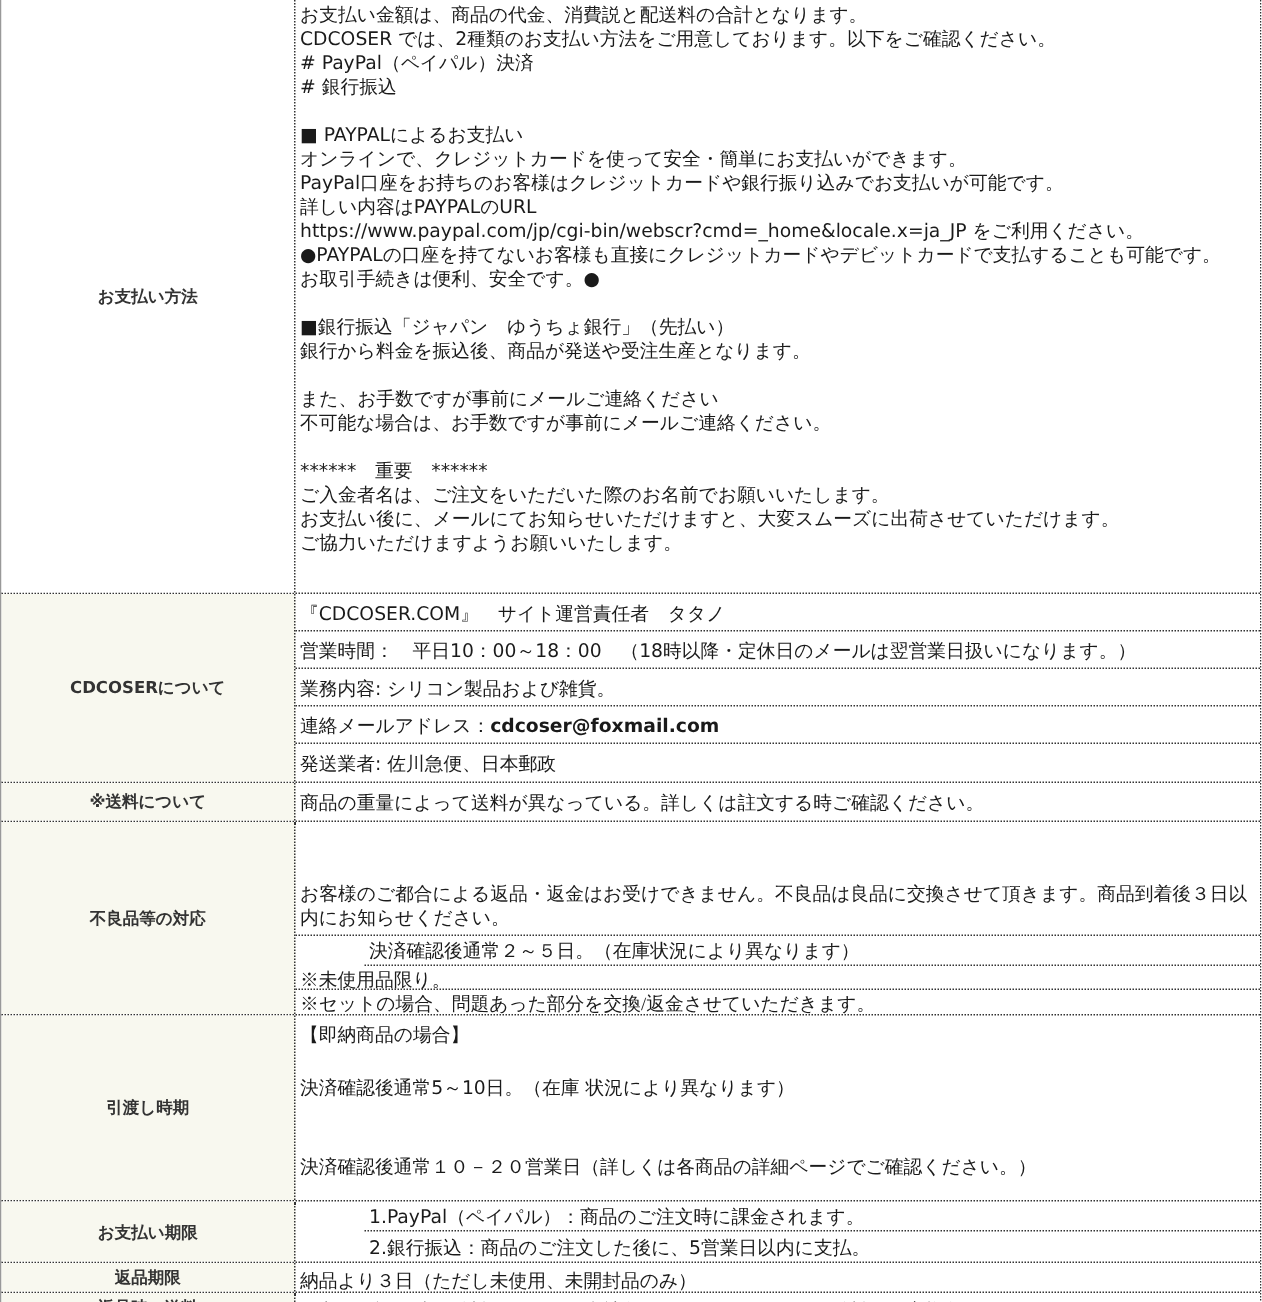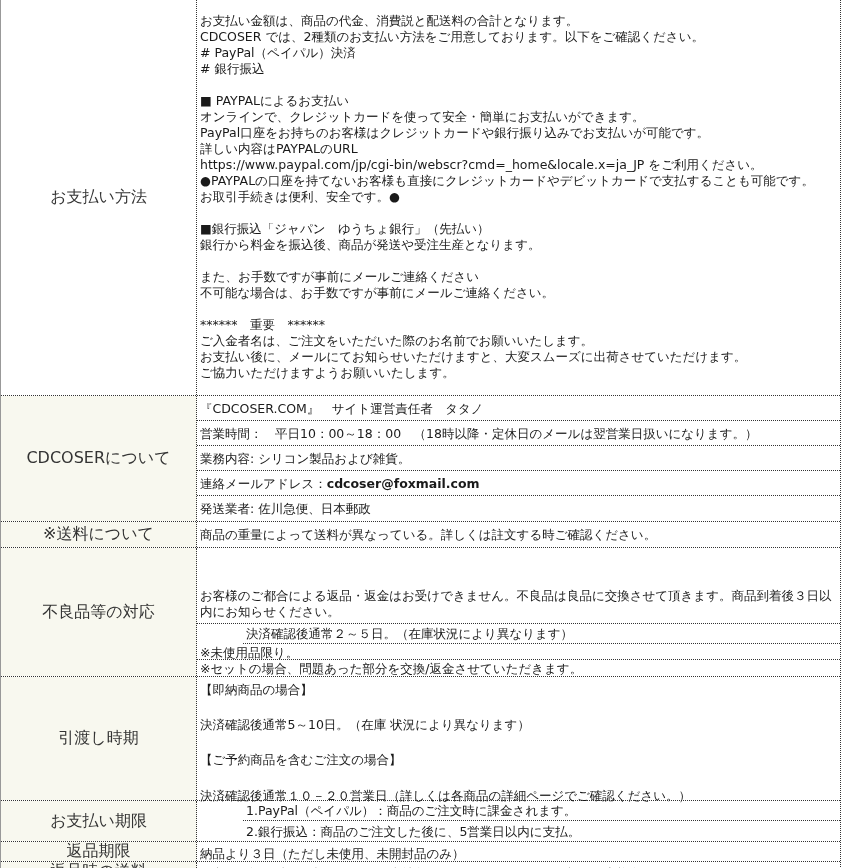--- a/index.html
+++ b/index.html
@@ -19,36 +19,36 @@
   }
   .table{
     width:841px;box-sizing:border-box;
     border-left:1px solid #999;
     border-right:1px dotted var(--border-color);
   }
   .row{display:flex;border-bottom:1px dotted var(--border-color);box-sizing:border-box;}
   .hcell{
     flex:0 0 196px;width:196px;box-sizing:border-box;
     display:flex;align-items:center;justify-content:center;text-align:center;
-    font-weight:normal;font-size:16px;color:var(--header-text-color);
+    font-weight:bold;font-size:11px;color:var(--header-text-color);
     border-right:1px dotted var(--border-color);
     background:var(--header-cell-bg);
     padding:0 6px;
   }
   .hcell.white{background:#ffffff;}
-  .ccell{flex:1;min-width:0;font-size:12.5px;padding:13px 2px 0 3px;box-sizing:border-box;}
+  .ccell{flex:1;min-width:0;font-size:12.5px;padding:2px 2px 0 3px;box-sizing:border-box;}
   .subrows{flex:1;min-width:0;display:flex;flex-direction:column;}
   .sub{
     box-sizing:border-box;font-size:12.5px;line-height:16px;
     padding:4px 2px 3px 3px;display:flex;align-items:center;flex-wrap:wrap;
   }
   .subrows .sub:not(:last-child){border-bottom:1px dotted var(--border-color);}
   .sub.h25{height:25px;}
   .sub.h20{height:20px;padding:2px 2px 1px 3px;margin-left:46px;}
-  .sub.h16{height:16px;padding:1px 2px 0 3px;}
+  .sub.h16{height:16px;padding:1px 2px 0 3px;font-family:Liberation Serif, serif;}
   .sub.wrap2{display:block;align-items:initial;margin-top:36px;}
   .line{min-height:16px;line-height:16px;white-space:pre-wrap;word-break:break-all;}
   .line.lh18{min-height:17.6px;line-height:17.6px;}
   .bold{font-weight:bold;}
 </style>
 </head>
 <body>
 
 <div class="table">
 
@@ -113,21 +113,20 @@
     </div>
   </div>
 
   <div class="row" style="height:124px">
     <div class="hcell">引渡し時期</div>
     <div class="ccell" style="padding-top:4px">
       <div class="line lh18">【即納商品の場合】</div>
       <div class="line lh18"></div>
       <div class="line lh18">決済確認後通常5～10日。（在庫 状況により異なります）</div>
       <div class="line lh18"></div>
-      <div class="line lh18">【ご予約商品を含むご注文の場合】</div>
       <div class="line lh18"></div>
       <div class="line lh18">決済確認後通常１０－２０営業日（詳しくは各商品の詳細ページでご確認ください。）</div>
     </div>
   </div>
 
   <div class="row">
     <div class="hcell">お支払い期限</div>
     <div class="subrows">
       <div class="sub h20">1.PayPal（ペイパル）：商品のご注文時に課金されます。</div>
       <div class="sub h20">2.銀行振込：商品のご注文した後に、5営業日以内に支払。</div>

